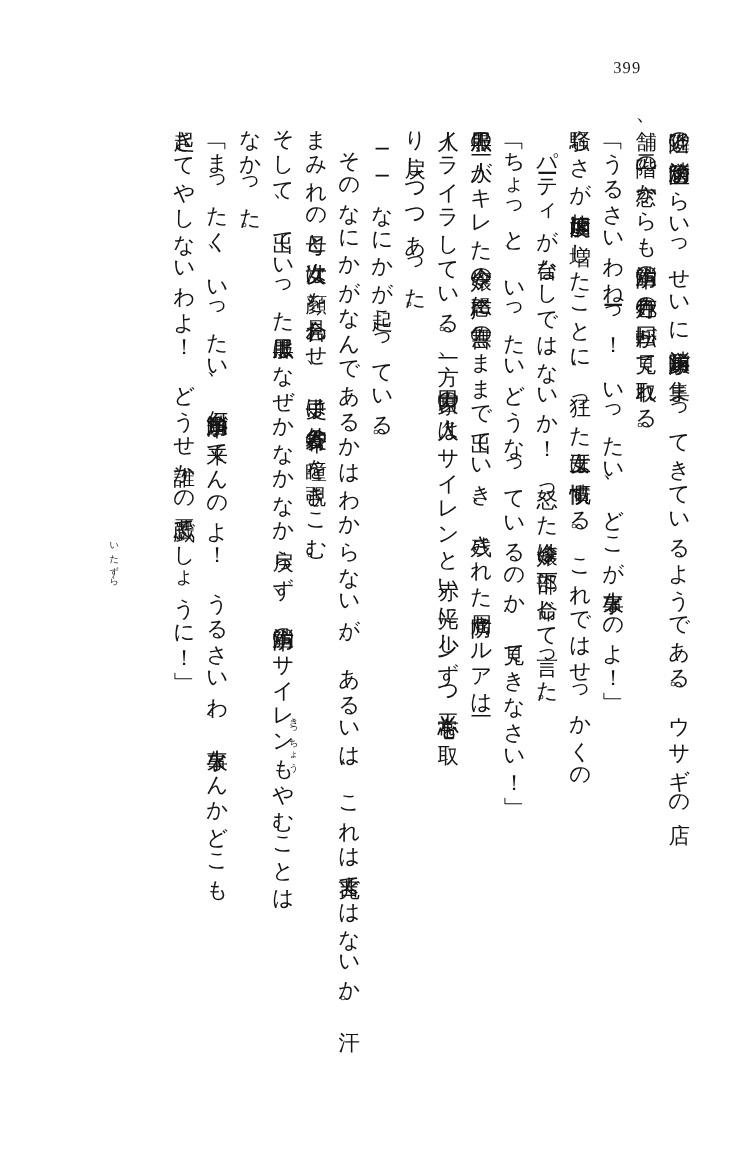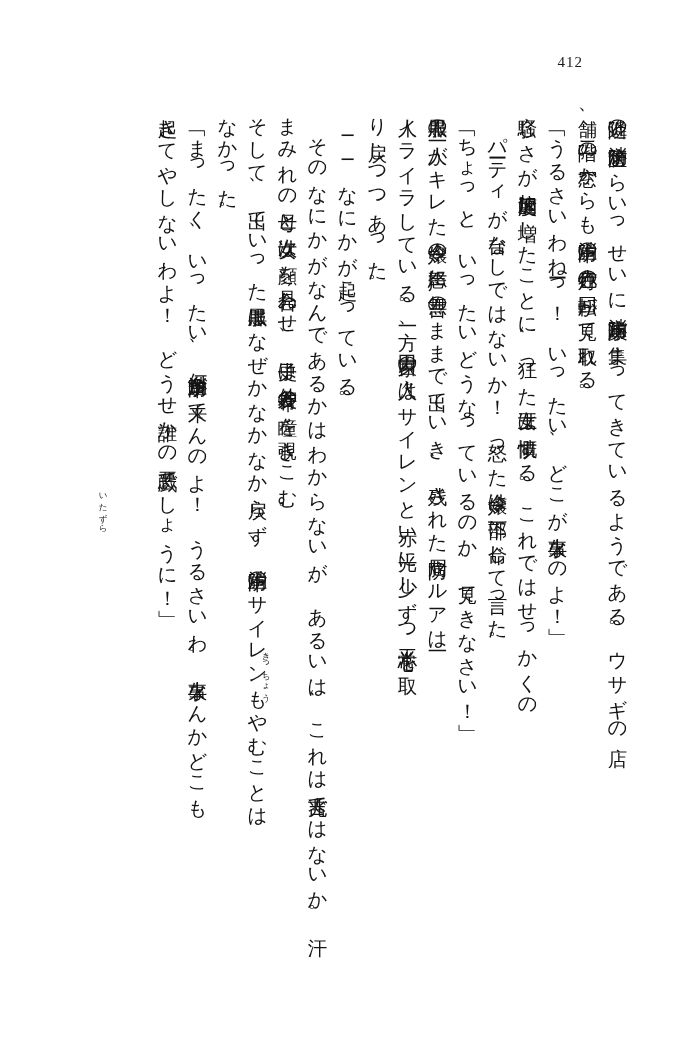--- a/index.html
+++ b/index.html
@@ -87,21 +87,21 @@
   .gloss-inazura {
     top: 487px;
     left: 99px;
   }
 </style>
 </head>
 <body>
 
 <div class="page">
 
-  <div class="page-number">412</div>
+  <div class="page-number">399</div>
 
   <div class="text-block">
     <div class="line">近隣の消防管区からいっせいに消防隊員が集まってきているようである。ウサギの店</div>
     <div class="line">舗、二階の窓からも消防車の赤色灯の回転が見て取れる。</div>
     <div class="line indent-1">「うるさいわねーっ！　いったい、どこが火事なのよ！」</div>
     <div class="line">騒々しさが加速度的に増したことに、狂った女王は憤慨する。これではせっかくの</div>
     <div class="line indent-1">パーティが台なしではないか！　怒った令嬢は部下に命じて言った。</div>
     <div class="line indent-1">「ちょっと、いったいどうなっているのか、見てきなさい！」</div>
     <div class="line">黒服の一人がキレた令嬢の怒声に無言のままで出ていき、残された周防セルアは一</div>
     <div class="line">人イライラしている。一方、田宮家の人々はサイレンと赤い光に少しずつ平常心を取</div>

